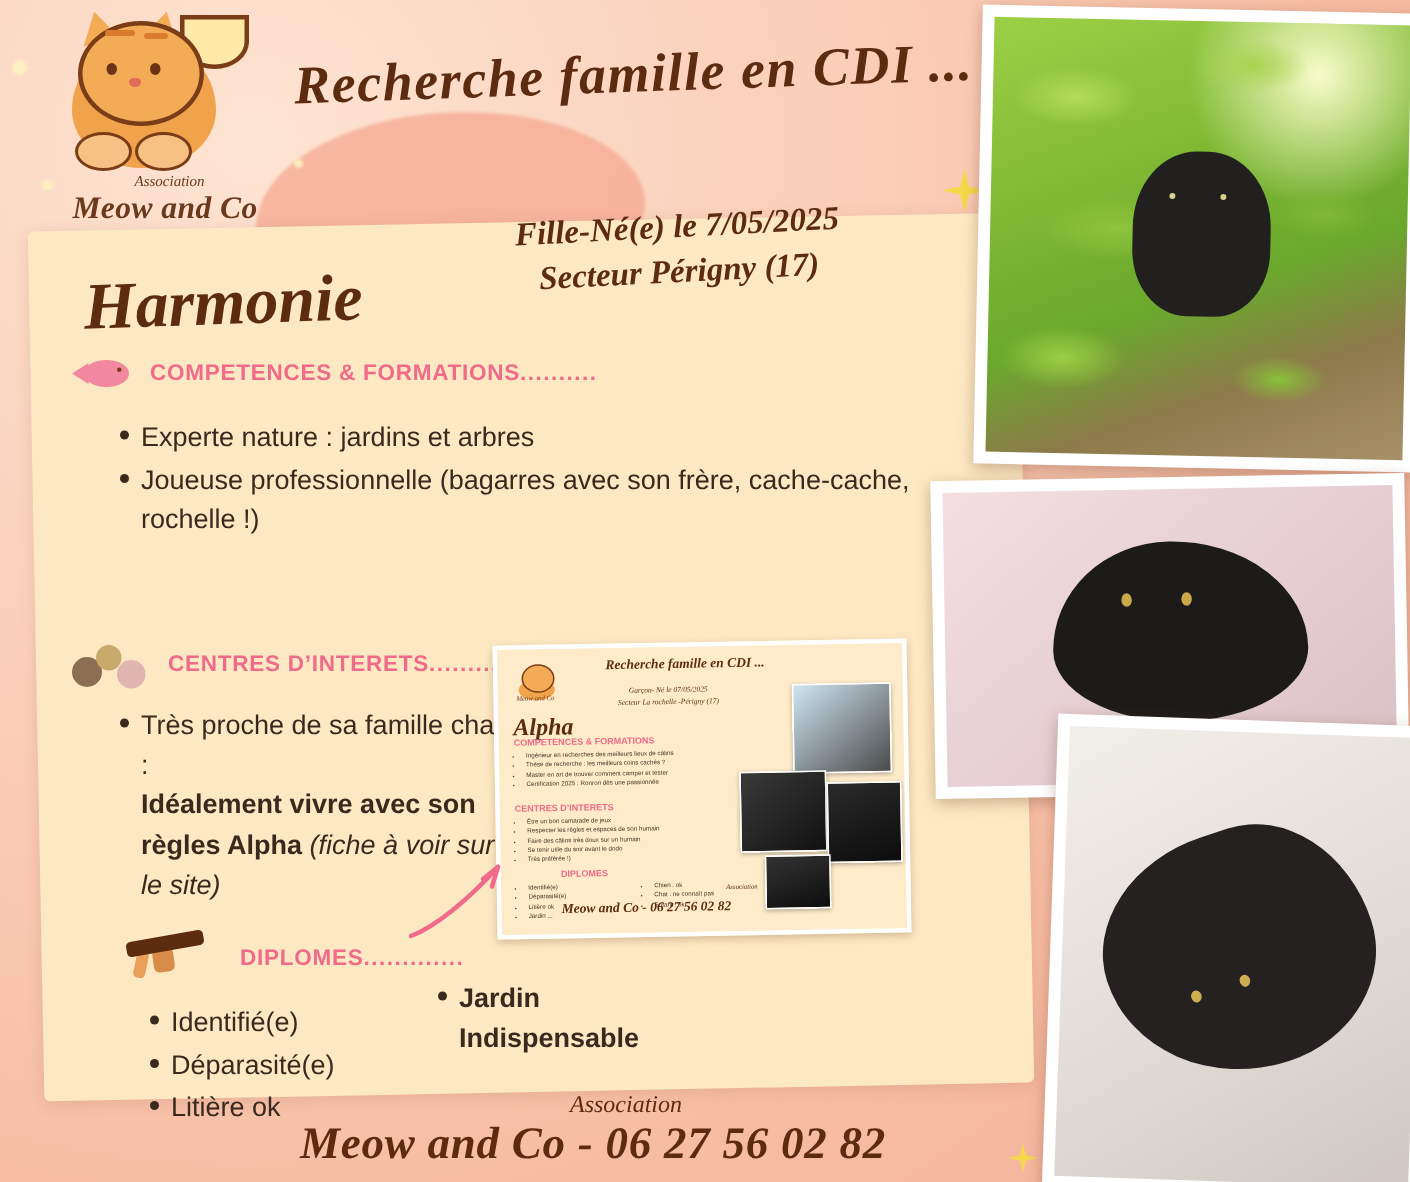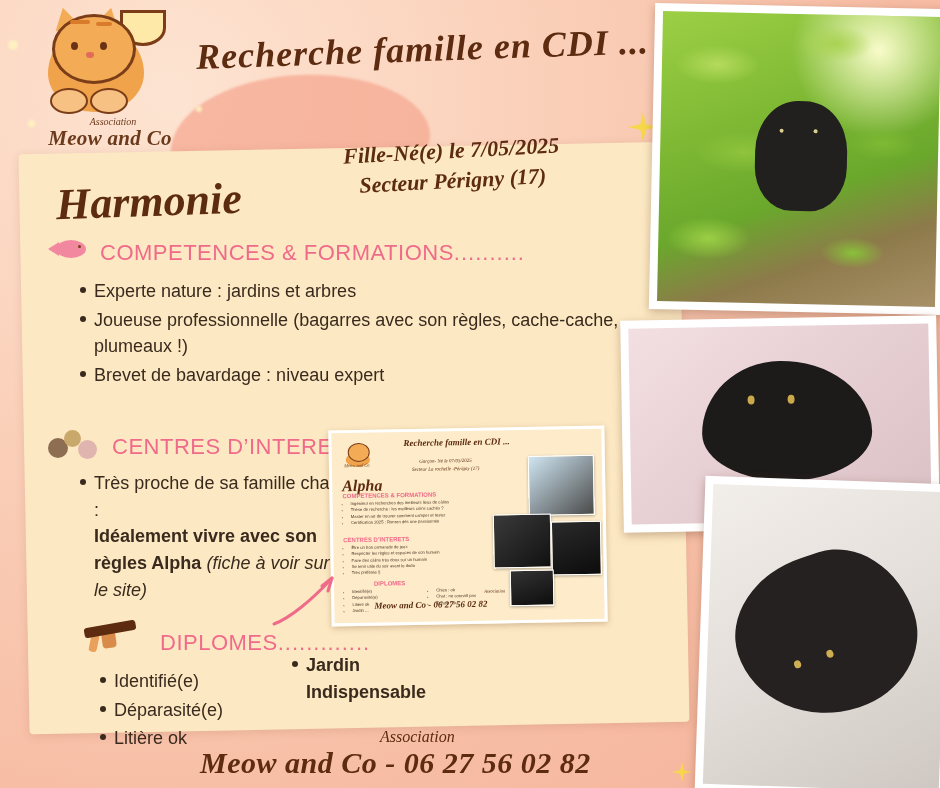--- a/index.html
+++ b/index.html
@@ -81,22 +81,22 @@
   
   .petname{
     position:absolute;left:56px;top:176px;
     font-family:"Liberation Serif", serif;font-style:italic;font-weight:bold;
     font-size:44px;color:#5c2b10;
     transform:rotate(-2deg);
   }
   
   .sec-title{
     position:absolute;
-    font-family:"Liberation Sans", sans-serif;font-weight:normal;
-    font-size:22px;color:#f06a8a;letter-spacing:.5px;
+    font-family:"Liberation Sans", sans-serif;font-weight:bold;
+    font-size:15px;color:#f06a8a;letter-spacing:.5px;
   }
   .sec-dots{color:#f06a8a;letter-spacing:1px;}
   ul.bul{
     position:absolute;margin:0;padding:0 0 0 18px;list-style:none;
     font-size:18px;color:#3a2a1e;line-height:1.48;
   }
   ul.bul li{position:relative;margin-bottom:2px;}
   ul.bul li:before{
     content:"";position:absolute;left:-14px;top:9px;width:6px;height:6px;
     border-radius:50%;background:#3a2a1e;
@@ -267,22 +267,21 @@
 <div class="fish">
   <div class="ftail"></div>
     <div class="fbody"></div>
     <div class="feye"></div>
 </div>
 <div class="sec-title" style="left:100px;top:240px;">
   <span>COMPETENCES &amp; FORMATIONS</span><span class="sec-dots">..........</span>
 </div>
 <ul class="bul" style="left:76px;top:278px;width:560px;">
   <li>Experte nature : jardins et arbres</li>
-  <li>Joueuse professionnelle (bagarres avec son règles, cache-cache, plumeaux !)</li>
-  <li>Brevet de bavardage : niveau expert</li>
+  <li>Joueuse professionnelle (bagarres avec son frère, cache-cache, rochelle !)</li>
 </ul>
 
 <div class="yarn">
   <i class="y1"></i>
     <i class="y2"></i>
     <i class="y3"></i>
 </div>
 <div class="sec-title" style="left:112px;top:434px;">
   <span>CENTRES D’INTERETS</span><span class="sec-dots">..........</span>
 </div>

